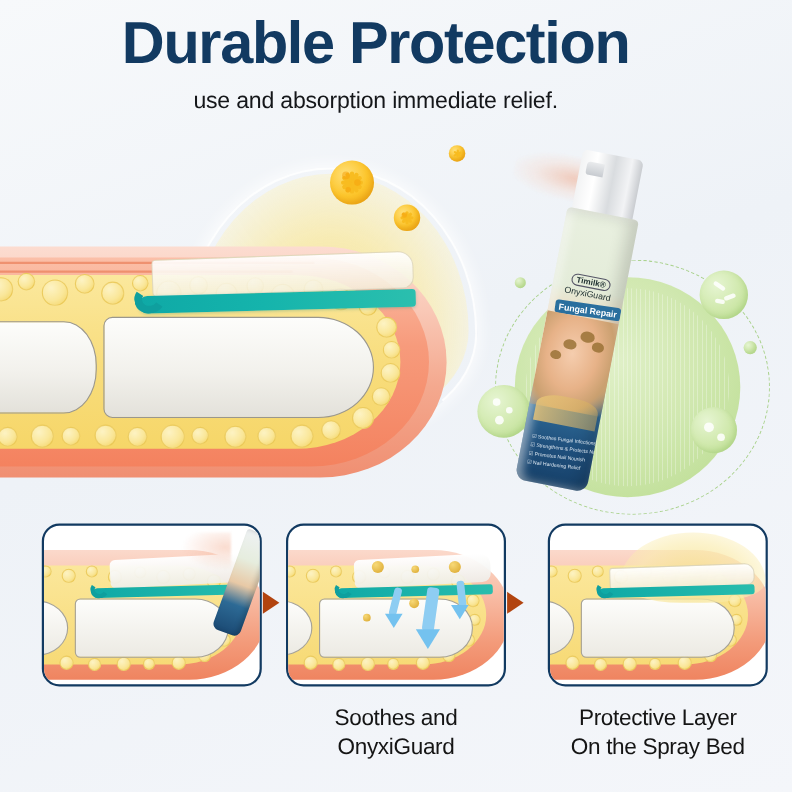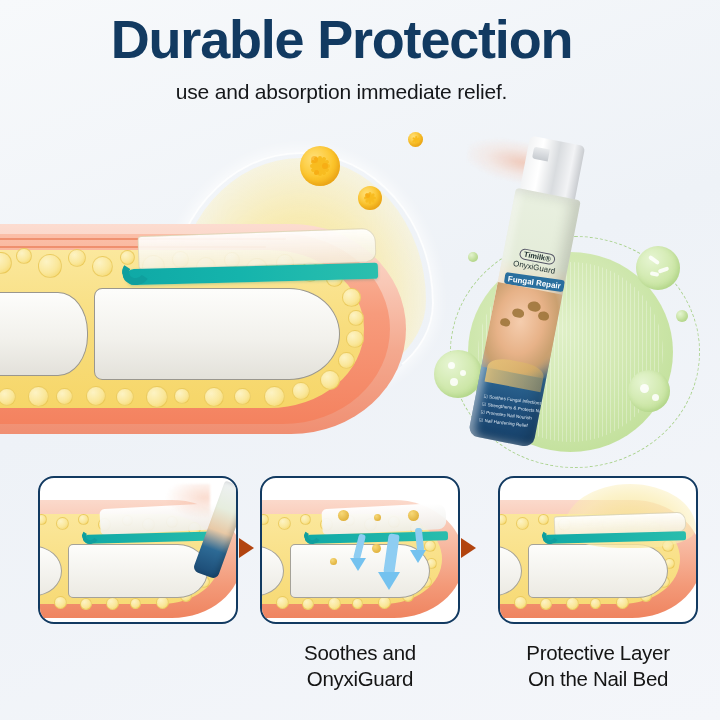--- a/index.html
+++ b/index.html
@@ -567,18 +567,18 @@
           <div class="m-bone m"></div>
           <div class="m-bone d"></div>
           <div class="m-dome"></div>
           <div class="m-nail"></div>
           <div class="m-teal"></div>
           <div class="m-hook"></div>
         </div>
       </div>
       <div class="caption">
         <div>Protective Layer</div>
-        <div>On the Nail Bed</div>
+        <div>On the Spray Bed</div>
       </div>
     </div>
 
   </div>
 </div>
 
 </body></html>

